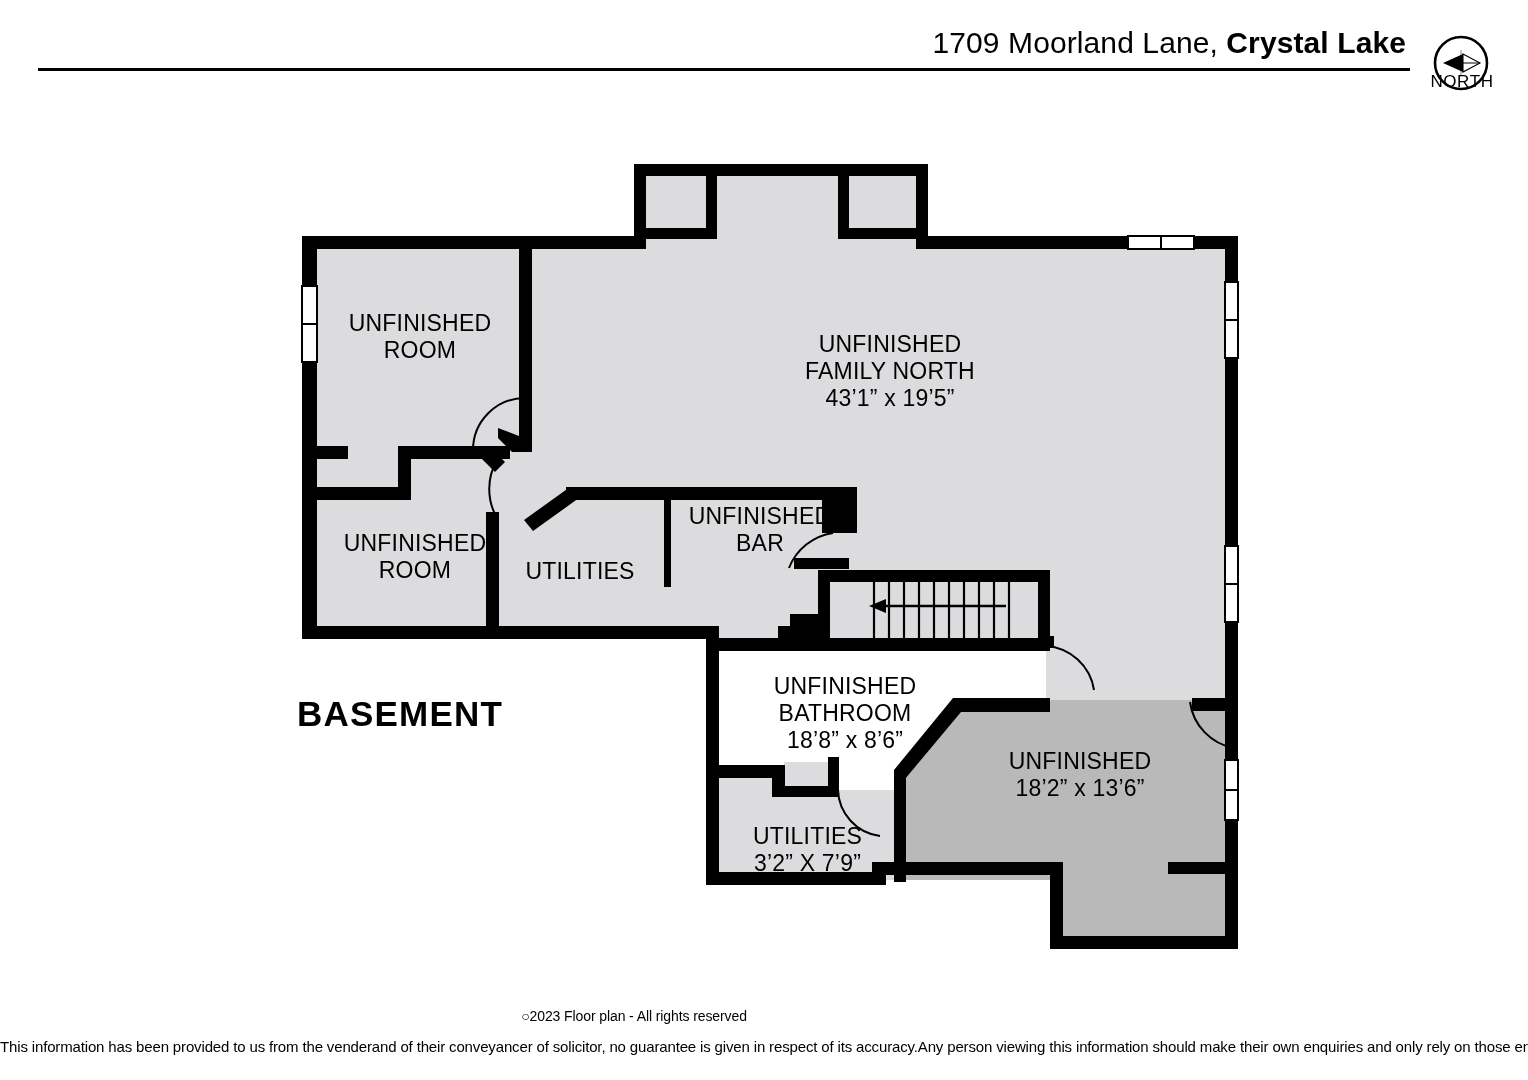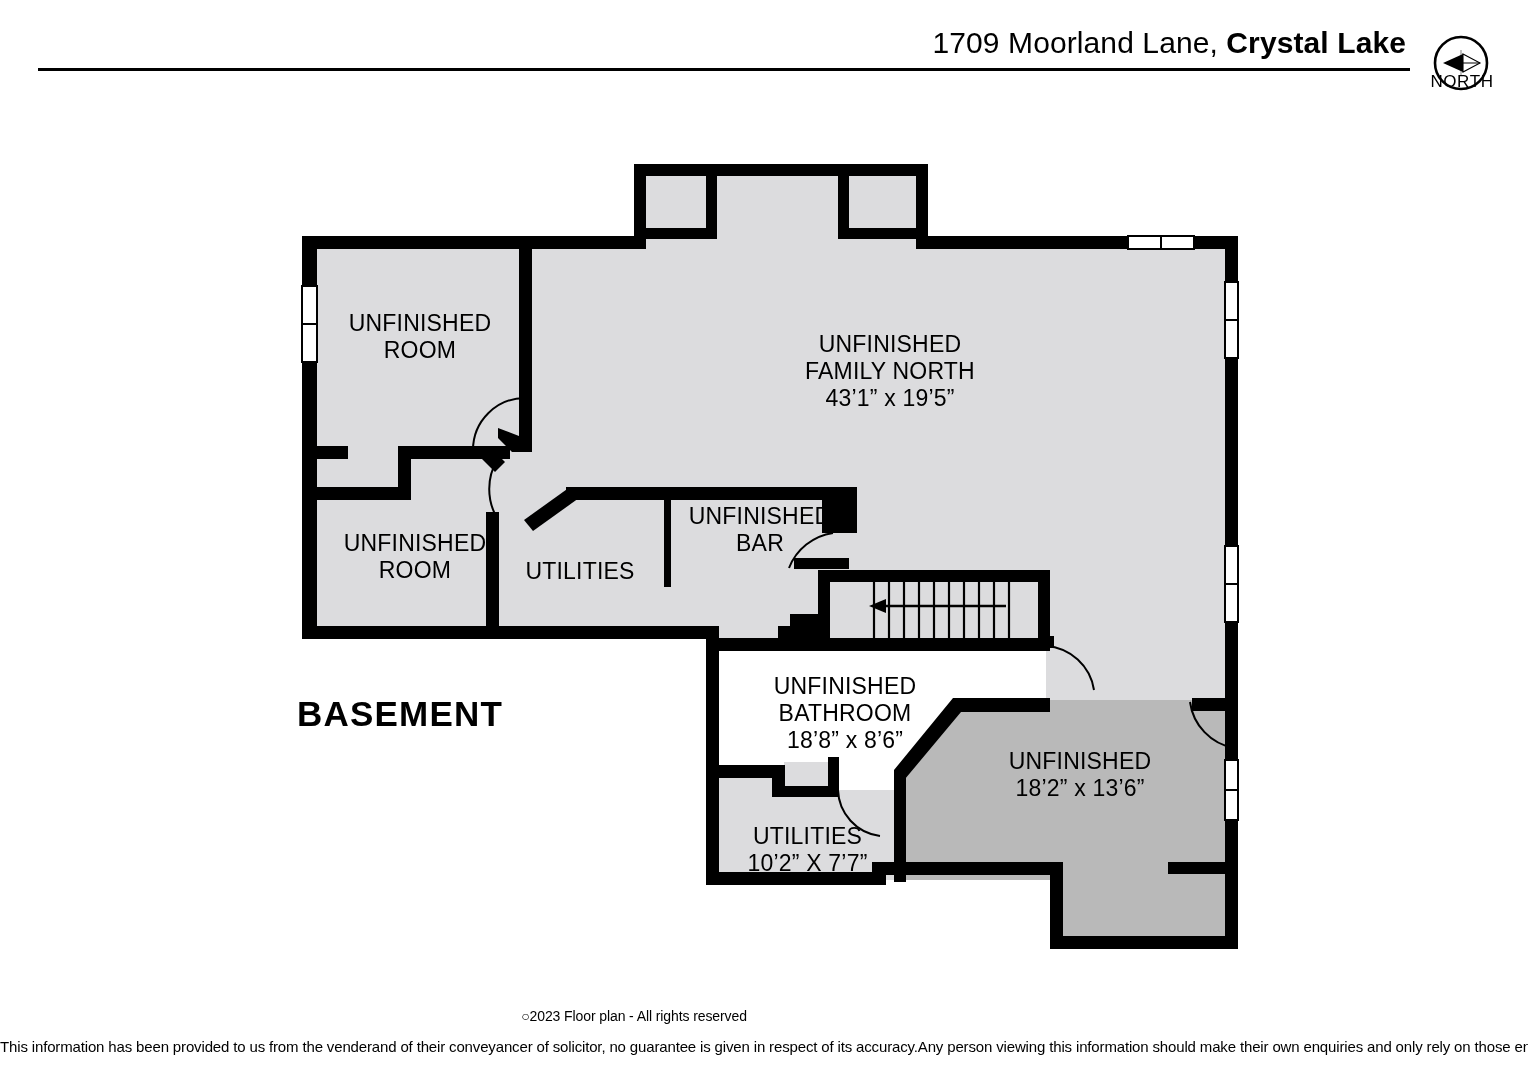--- a/index.html
+++ b/index.html
@@ -341,19 +341,19 @@
   <span class="rl-dims">18’8” x 8’6”</span>
 </div>
 
 <div class="room-label" id="lbl-bedroom">
   <span class="rl-name">UNFINISHED</span>
   <span class="rl-dims">18’2” x 13’6”</span>
 </div>
 
 <div class="room-label" id="lbl-utilities-2">
   <span class="rl-name">UTILITIES</span>
-  <span class="rl-dims">10’2” X 7’7”</span>
+  <span class="rl-dims">3’2” X 7’9”</span>
 </div>
 
 <div id="footer">
   <div id="footer-copyright">○2023 Floor plan  - All rights reserved</div>
   <div id="footer-disclaimer">This information has been provided to us from the venderand of their conveyancer of solicitor, no guarantee is given in respect of its accuracy.Any person viewing this information should make their own enquiries and only rely on those enquiries.</div>
 </div>
 
 </body></html>

